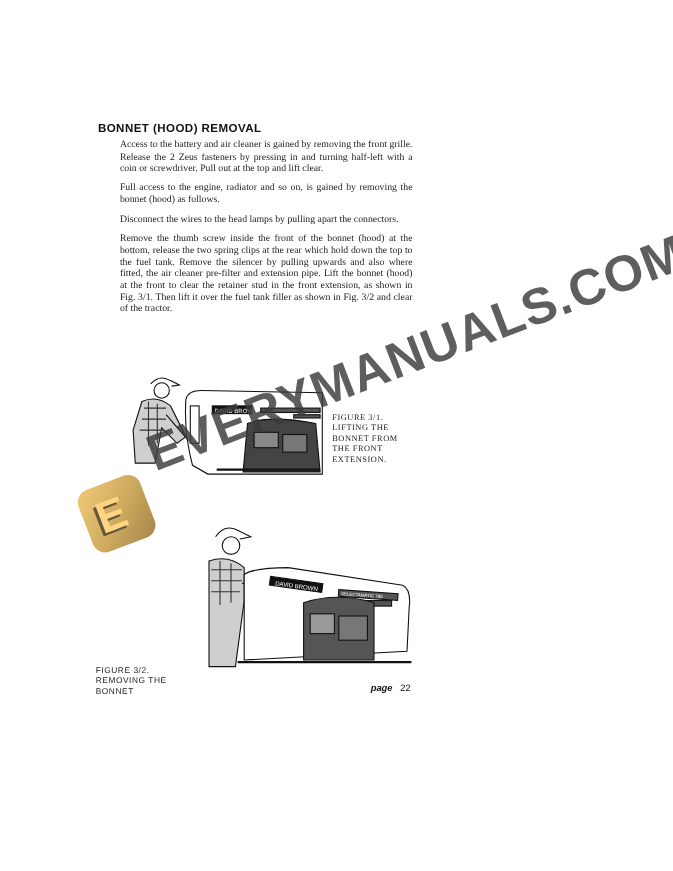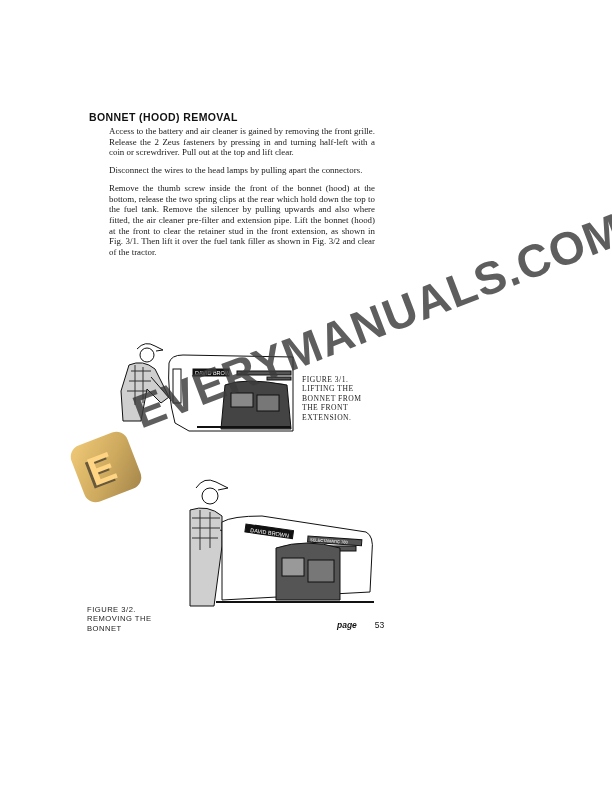--- a/index.html
+++ b/index.html
@@ -19,21 +19,21 @@
     .figure { position: absolute; }
     .fig1 { left: 107px; top: 337px; width: 188px; height: 102px; }
     .fig2 { left: 186px; top: 474px; width: 190px; height: 136px; }
     .caption {
       position: absolute; font-size: 7.6px; line-height: 9.4px; letter-spacing: 0.5px; color: #222;
       white-space: pre-line; text-transform: uppercase;
     }
     .cap1 { left: 302px; top: 375px; width: 70px; font-family: Liberation Serif, serif; }
     .cap2 { left: 87px; top: 580px; width: 80px; margin-top: 25px; }
     .page-num { position: absolute; left: 337px; top: 620px; font-size: 8.5px; color: #111; }
-    .page-num .word { font-style: italic; font-weight: bold; margin-right: 18px; }
+    .page-num .word { font-style: italic; font-weight: bold; margin-right: 7px; }
     .wm-text {
       position: absolute; left: 145px; top: 385px; font-size: 46px; font-weight: bold; color: #3b3b3b;
       opacity: 0.82; transform: rotate(-21deg); transform-origin: left bottom; white-space: nowrap;
       letter-spacing: 1px; font-family: "Liberation Sans", sans-serif;
     }
     .wm-logo {
       position: absolute; left: 76px; top: 437px; width: 60px; height: 60px; border-radius: 12px;
       background: linear-gradient(135deg, #f0c66c 0%, #c9a251 55%, #9d7c3c 100%);
       transform: rotate(-21deg); opacity: 0.92;
     }
@@ -44,20 +44,21 @@
   </style>
 </head>
 <body>
 
 <div class="page">
 
   <div class="heading">BONNET (HOOD) REMOVAL</div>
 
   <div class="body-text">
     <p class="para">Access to the battery and air cleaner is gained by removing the front grille. Release the 2 Zeus fasteners by pressing in and turning half-left with a coin or screwdriver. Pull out at the top and lift clear.</p>
+    <p class="para">Full access to the engine, radiator and so on, is gained by removing the bonnet (hood) as follows.</p>
     <p class="para">Disconnect the wires to the head lamps by pulling apart the connectors.</p>
     <p class="para">Remove the thumb screw inside the front of the bonnet (hood) at the bottom, release the two spring clips at the rear which hold down the top to the fuel tank. Remove the silencer by pulling upwards and also where fitted, the air cleaner pre-filter and extension pipe. Lift the bonnet (hood) at the front to clear the retainer stud in the front extension, as shown in Fig. 3/1. Then lift it over the fuel tank filler as shown in Fig. 3/2 and clear of the tractor.</p>
   </div>
 
   <div class="figure fig1">
     <svg width="188" height="102" viewBox="0 0 188 102" xmlns="http://www.w3.org/2000/svg">
       <g stroke="#111" stroke-width="1" fill="none">
 
         <path d="M30 12 q8 -9 18 -3 l8 4 -7 1"></path>
         <circle cx="40" cy="18" r="7" fill="#fff"></circle>
@@ -111,21 +112,21 @@
       </g>
       <text x="64" y="58" font-size="5.5" fill="#fff" font-family="Liberation Sans, sans-serif" transform="rotate(8 64 58)">DAVID BROWN</text>
       <text x="124" y="67" font-size="4" fill="#fff" font-family="Liberation Sans, sans-serif" transform="rotate(4 124 67)">SELECTAMATIC 780</text>
     </svg>
   </div>
   <div class="caption cap2">FIGURE 3/2.
 REMOVING THE
 BONNET</div>
 
   <div class="page-num">
-    <span class="word">page</span><span>53</span>
+    <span class="word">page</span><span>22</span>
   </div>
 
   <div class="wm-logo">
     <span class="glyph">E</span>
   </div>
   <div class="wm-text">EVERYMANUALS.COM</div>
 
 </div>
 
 </body></html>

